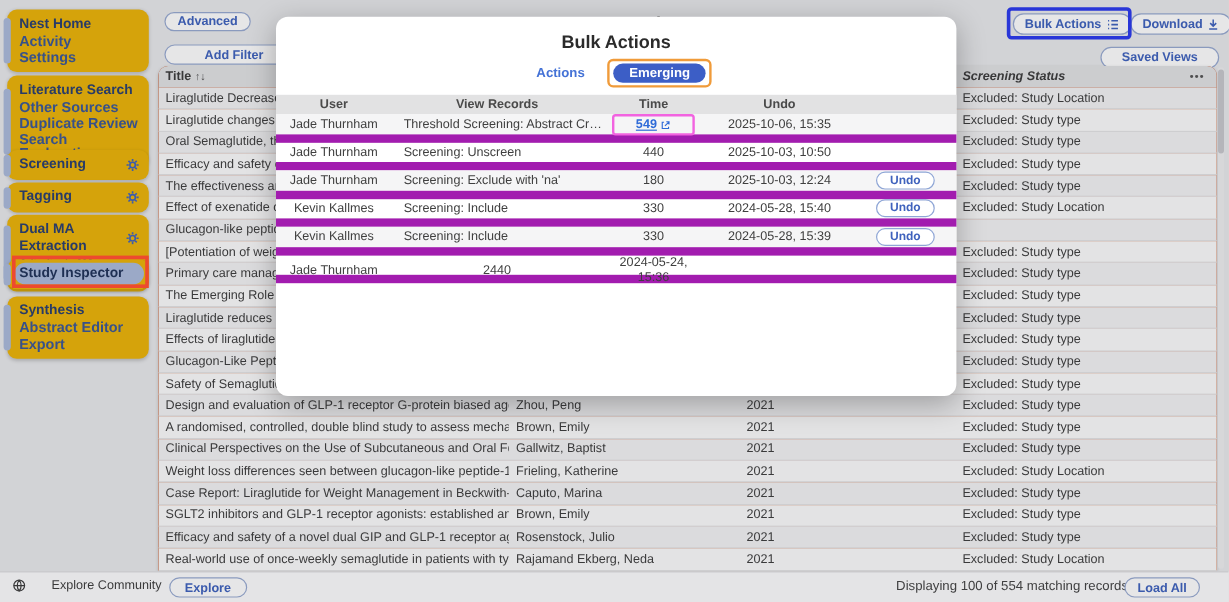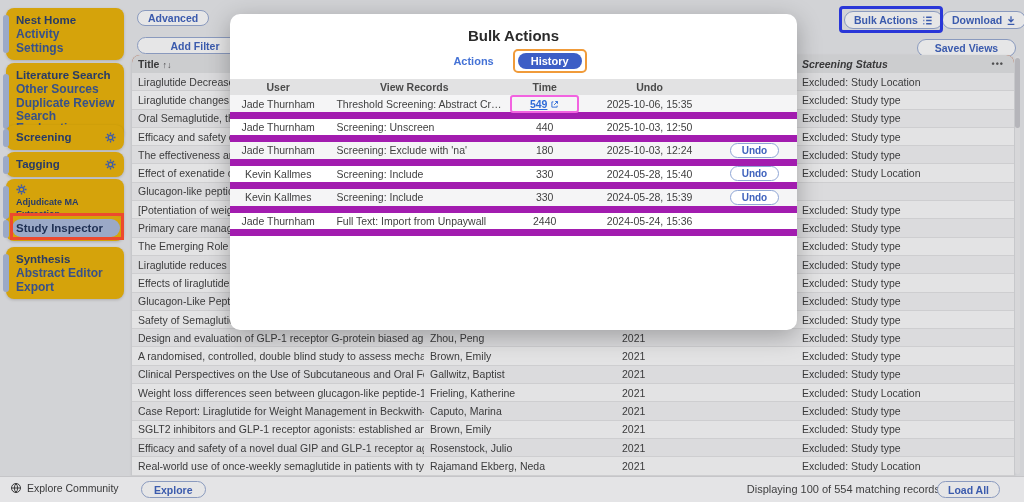--- a/index.html
+++ b/index.html
@@ -114,20 +114,21 @@
         <div class="s-head">Tagging</div>
         <svg class="gear" viewBox="0 0 24 24" fill="none" stroke="#3f62bd" stroke-width="3">
             <circle cx="12" cy="12" r="5"></circle>
             <path d="M12 1v4M12 19v4M1 12h4M19 12h4M4.5 4.5l2.8 2.8M16.7 16.7l2.8 2.8M19.5 4.5l-2.8 2.8M7.3 16.7l-2.8 2.8"></path>
           </svg>
       </div>
     </div>
     <div class="s-card" style="top:179px;">
       <div class="accent"></div>
       <div class="s-row">
+        <div class="s-head">Dual MA Extraction</div>
         <svg class="gear" viewBox="0 0 24 24" fill="none" stroke="#3f62bd" stroke-width="3">
             <circle cx="12" cy="12" r="5"></circle>
             <path d="M12 1v4M12 19v4M1 12h4M19 12h4M4.5 4.5l2.8 2.8M16.7 16.7l2.8 2.8M19.5 4.5l-2.8 2.8M7.3 16.7l-2.8 2.8"></path>
           </svg>
       </div>
       <div class="s-sub" style="color:#2a3f6f; font-size:9px;">Adjudicate MA Extraction</div>
     </div>
     <div class="s-card" style="top:216px;">
       <div class="accent"></div>
       <div class="active-pill">
@@ -350,40 +351,40 @@
         </div>
 
     </div>
   </div>
 
   <div id="scrollbar">
     <div id="scroll-thumb"></div>
   </div>
 
   <div id="footer">
-    <div class="abs" style="left:10px; top:5px; display:flex; align-items:center; gap:5px;">
+    <div class="abs" style="left:10px; top:5px; display:flex; align-items:center; gap:21px;">
       <svg width="12" height="12" viewBox="0 0 24 24" fill="none" stroke="#3d3d3d" stroke-width="2">
           <circle cx="12" cy="12" r="9"></circle>
           <path d="M3 12h18M12 3a14 14 0 010 18M12 3a14 14 0 000 18"></path>
         </svg>
       <span class="foot-txt">Explore Community</span>
     </div>
     <button class="pill" style="left:141px; top:4px; height:17px; padding:0 12px; position:absolute;text-align:center;">Explore</button>
     <span id="displaying">Displaying 100 of 554 matching records</span>
     <button class="pill" style="right:24px; top:4px; height:17px; padding:0 10px; position:absolute;">Load All</button>
   </div>
 
   <div id="overlay"></div>
 
   <div id="modal">
     <div id="modal-title">Bulk Actions</div>
     <div id="tabs">
       <div class="tab inactive">Actions</div>
       <span class="hl-box" style="border-color: rgb(240, 155, 58);">
-        <div class="tab active">History</div>
+        <div class="tab active">Emerging</div>
       </span>
     </div>
     <div class="m-table">
       <div class="m-head">
         <div>User</div>
         <div>View Records</div>
         <div>Time</div>
         <div>Undo</div>
       </div>
       <div class="m-body">
@@ -406,21 +407,21 @@
             </div>
           </div>
 
           <div class="m-row">
             <div class="mc user">Jade Thurnham</div>
             <div class="mc action">Screening: Unscreen</div>
             <div class="mc records">
               <span>440</span>
               
             </div>
-            <div class="mc time">2025-10-03, 12:50</div>
+            <div class="mc time">2025-10-03, 10:50</div>
             <div class="mc undo">
               
             </div>
           </div>
 
           <div class="m-row">
             <div class="mc user">Jade Thurnham</div>
             <div class="mc action">Screening: Exclude with 'na'</div>
             <div class="mc records">
               <span>180</span>
@@ -453,21 +454,20 @@
               
             </div>
             <div class="mc time">2024-05-28, 15:39</div>
             <div class="mc undo">
               <button class="undo-btn">Undo</button>
             </div>
           </div>
 
           <div class="m-row">
             <div class="mc user">Jade Thurnham</div>
-            <div class="mc action">Full Text: Import from Unpaywall</div>
             <div class="mc records">
               <span>2440</span>
               
             </div>
             <div class="mc time">2024-05-24, 15:36</div>
             <div class="mc undo">
               
             </div>
           </div>
 

